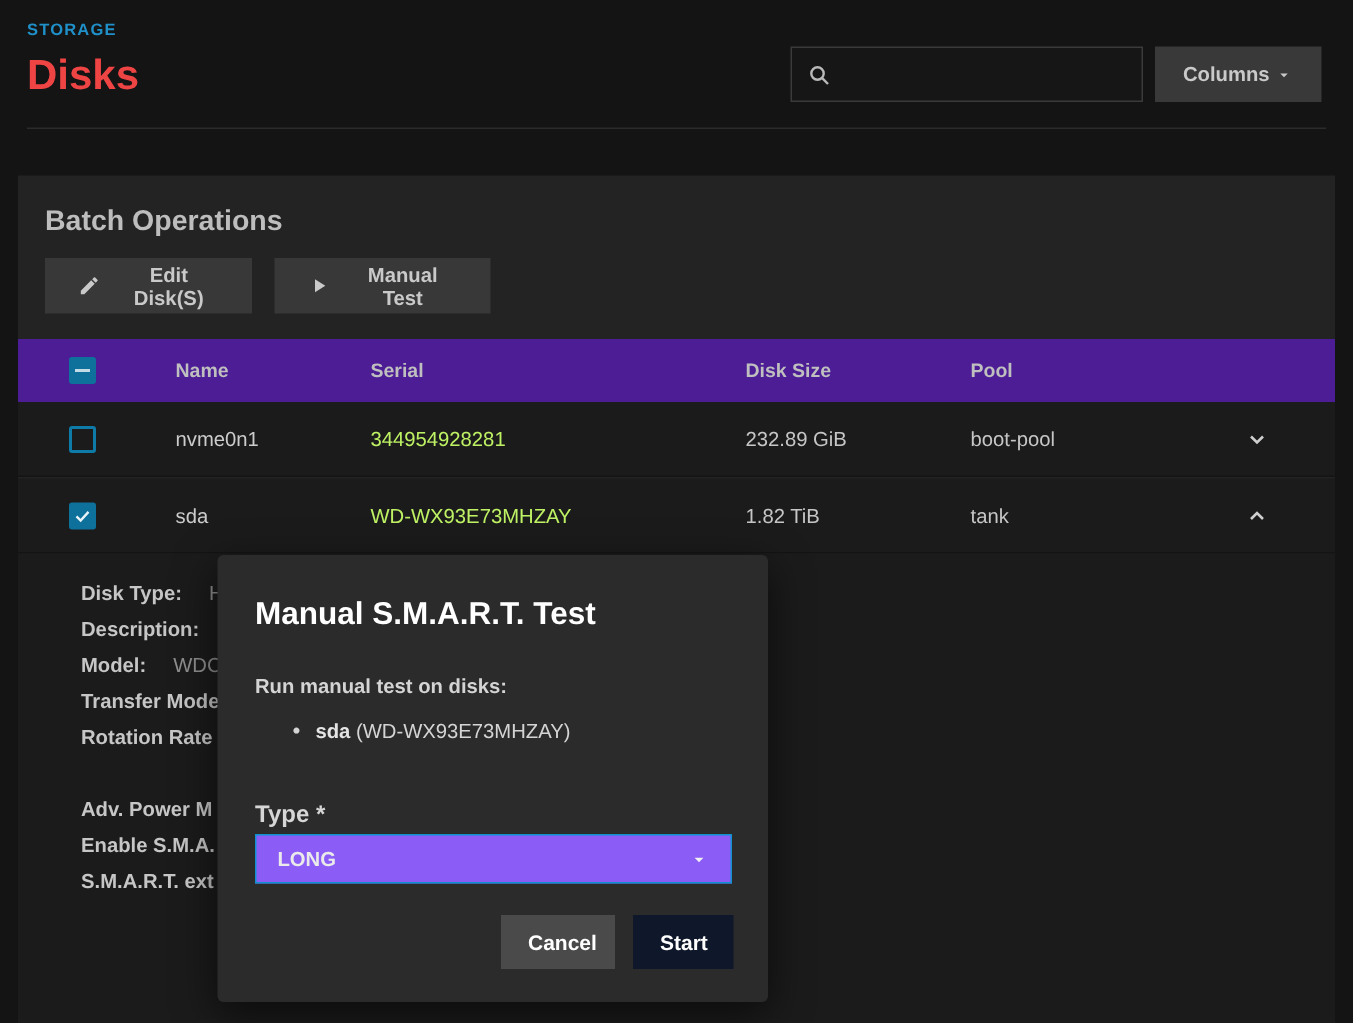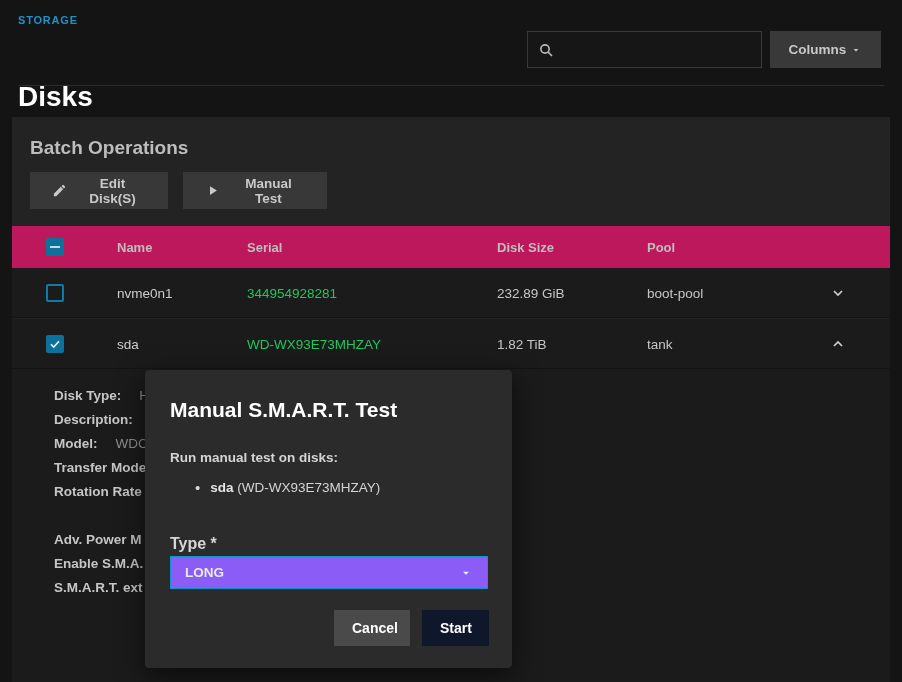--- a/index.html
+++ b/index.html
@@ -5,21 +5,21 @@
   * { margin:0; padding:0; box-sizing:border-box; }
   html,body { background:#0e0e0e; }
   body { font-family:"Liberation Sans", sans-serif; }
   .screen {
     position:relative; width:902px; height:682px;
     background:#141414; overflow:hidden; color:#cccccc;
   }
 
   
   .breadcrumb { position:absolute; left:18px; top:14px; font-size:11px; font-weight:700; letter-spacing:.8px; color:#2090c9; }
-  .page-title { position:absolute; left:18px; top:34px; font-size:28px; font-weight:700; color:#ffffff;margin-top:47px; }
+  .page-title { position:absolute; left:18px; top:34px; font-size:28px; font-weight:700; color:#ef4444; }
   .search-box {
     position:absolute; left:527px; top:31px; width:235px; height:37px;
     background:#161616; border:1px solid #3a3a3a; display:flex; align-items:center; padding:0 10px;
   }
   .search-box svg { flex:0 0 auto; }
   .search-box input {
     flex:1; background:transparent; border:none; outline:none; color:#d0d0d0;
     font-family:"Liberation Sans",sans-serif; font-size:13px; margin-left:8px; min-width:0;
   }
   .columns-btn {
@@ -34,29 +34,29 @@
   .batch-title { position:absolute; left:18px; top:20px; font-size:19px; font-weight:700; color:#bdbdbd; }
   .gbtn {
     position:absolute; top:55px; height:37px; background:#383838; border:none; color:#c9c9c9;
     font-weight:700; font-size:13.5px; font-family:"Liberation Sans",sans-serif;
     display:flex; align-items:center; justify-content:center; gap:12px; cursor:pointer; padding:0 22px;
   }
   .gbtn.edit-disks { left:18px; width:138px; }
   .gbtn.manual-test { left:171px; width:144px; }
 
   
-  .thead { position:absolute; left:0; top:109px; width:878px; height:42px; background:#be185d; }
+  .thead { position:absolute; left:0; top:109px; width:878px; height:42px; background:#4c1d95; }
   .trow  { position:absolute; left:0; width:878px; height:50px; background:#1b1b1b; border-bottom:1px solid #141414; }
   .trow.r0 { top:151px; }
   .trow.r1 { top:202px; }
   .cell { position:absolute; top:50%; transform:translateY(-50%); font-size:13.5px; white-space:nowrap; }
   .thead .cell { font-weight:700; font-size:13px; color:#bfbfbf; }
   .c-check { left:34px; } .c-name { left:105px; } .c-serial { left:235px; }
   .c-size { left:485px; } .c-pool { left:635px; } .c-chev { left:818px; }
-  .trow .c-name { color:#cccccc; } .trow .c-serial { color:#22c55e;text-align:center; }
+  .trow .c-name { color:#cccccc; } .trow .c-serial { color:#bef264;text-align:center; }
   .trow .c-size { color:#c6c6c6; } .trow .c-pool { color:#c6c6c6; }
 
   .cbx { width:18px; height:18px; border-radius:2px; display:flex; align-items:center; justify-content:center; cursor:pointer; }
   .cbx.unchecked { border:2px solid #0d7aa8; background:transparent; }
   .cbx.checked { background:#0e719c; }
   .cbx.indeterminate { background:#0e719c; }
   .cbx .dash { width:10px; height:2px; background:rgba(255,255,255,.75); }
   .chev { cursor:pointer; display:inline-flex; }
 
   

